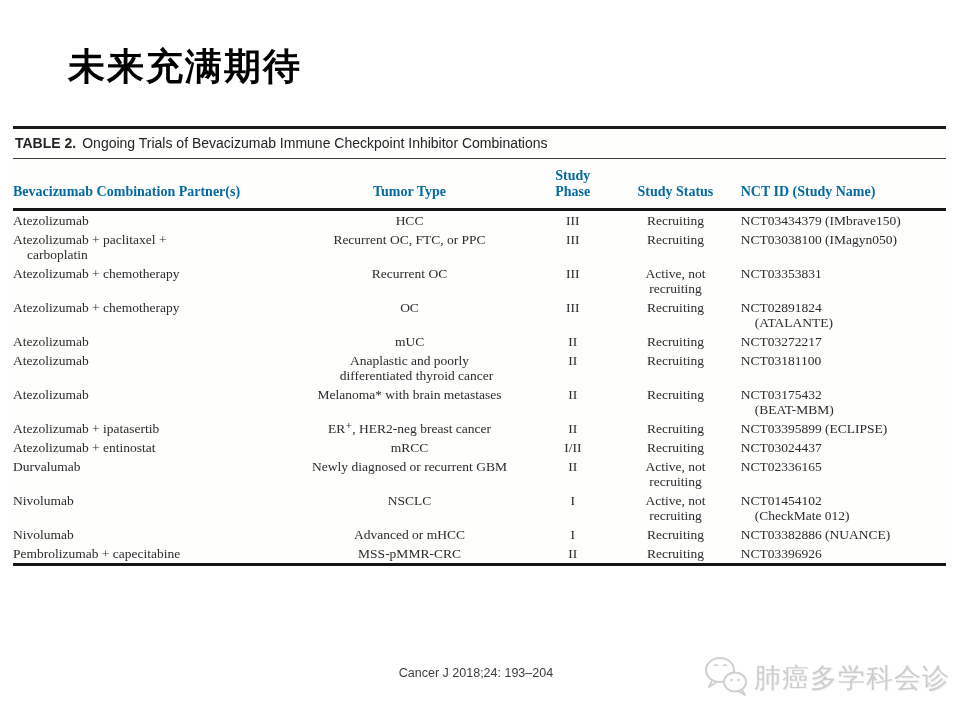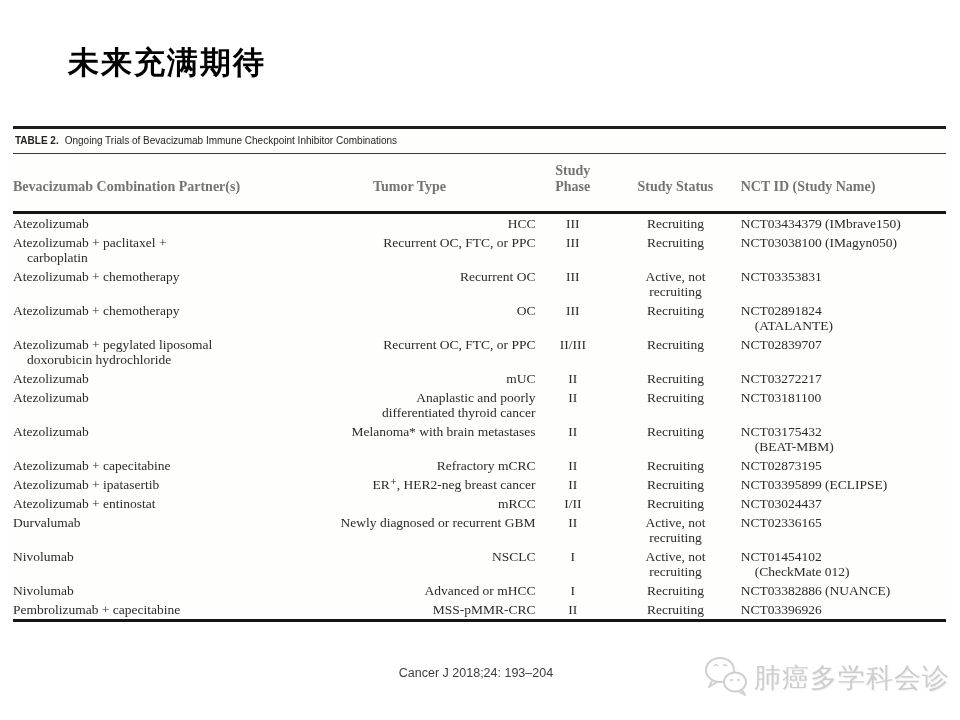--- a/index.html
+++ b/index.html
@@ -8,73 +8,73 @@
     position: relative;
     background: #ffffff;
     overflow: hidden;
     font-family: "Liberation Sans", "DejaVu Sans", sans-serif;
   }
 
   
   .slide-title {
     position: absolute;
     left: 68px; top: 42px;
-    font-size: 31px;
+    font-size: 37px;
     font-weight: 800;
     letter-spacing: 2px;
     color: #000000;
     font-family: "Liberation Sans", "DejaVu Sans", sans-serif;
   }
 
   
   .table-wrap {
     position: absolute;
     left: 13px; top: 126px;
     width: 933px;
     background: #fefefd;
     color: #2b2b2b;
   }
   .table-caption {
     border-top: 3px solid #1c1c1c;
     border-bottom: 1px solid #3c3c3c;
     padding: 6px 2px 7px 2px;
-    font-size: 10px;
+    font-size: 14px;
     color: #242424;
     font-family: "Liberation Sans", "DejaVu Sans", sans-serif;
   }
   .table-caption .cap-label { font-weight: bold; margin-right: 6px; }
 
   table.trials {
     width: 100%;
     border-collapse: collapse;
     table-layout: fixed;
     font-family: "Liberation Serif", "DejaVu Serif", serif;
     border-bottom: 3px solid #151515;
   }
   table.trials th {
     font-size: 14px;
     font-weight: bold;
-    color: #737373;
+    color: #0369a1;
     vertical-align: bottom;
-    padding: 9px 0 16px 0;
+    padding: 9px 0 8px 0;
     border-bottom: 3px solid #151515;
     line-height: 16px;
     white-space: pre-line;
   }
   table.trials td {
     font-size: 13.5px;
     line-height: 15px;
     vertical-align: top;
     padding: 2px 0;
     white-space: pre-line;
   }
   
   .hang { padding-left: 14px !important; text-indent: -14px; }
   .c-partner { width: 29%; text-align: left; margin-left: 36px; }
-  .c-tumor   { width: 27%; text-align: right; }
+  .c-tumor   { width: 27%; text-align: center; }
   .c-phase   { width: 8%;  text-align: center; }
   .c-status  { width: 14%; text-align: center; }
   .c-nct     { width: 22%; text-align: left; }
   th.c-partner { text-align: left; }
   th.c-tumor   { text-align: center; }
   th.c-nct     { text-align: left; }
 
   
   .citation {
     position: absolute;
@@ -150,28 +150,20 @@
 
         <tr>
           <td class="c-partner hang">Atezolizumab + chemotherapy</td>
           <td class="c-tumor hang">OC</td>
           <td class="c-phase">III</td>
           <td class="c-status">Recruiting</td>
           <td class="c-nct hang">NCT02891824
 (ATALANTE)</td>
         </tr>
 
-        <tr>
-          <td class="c-partner hang">Atezolizumab + pegylated liposomal
-doxorubicin hydrochloride</td>
-          <td class="c-tumor hang">Recurrent OC, FTC, or PPC</td>
-          <td class="c-phase">II/III</td>
-          <td class="c-status">Recruiting</td>
-          <td class="c-nct hang">NCT02839707</td>
-        </tr>
 
         <tr>
           <td class="c-partner hang">Atezolizumab</td>
           <td class="c-tumor hang">mUC</td>
           <td class="c-phase">II</td>
           <td class="c-status">Recruiting</td>
           <td class="c-nct hang">NCT03272217</td>
         </tr>
 
         <tr>
@@ -185,27 +177,20 @@
 
         <tr>
           <td class="c-partner hang">Atezolizumab</td>
           <td class="c-tumor hang">Melanoma* with brain metastases</td>
           <td class="c-phase">II</td>
           <td class="c-status">Recruiting</td>
           <td class="c-nct hang">NCT03175432
 (BEAT-MBM)</td>
         </tr>
 
-        <tr>
-          <td class="c-partner hang">Atezolizumab + capecitabine</td>
-          <td class="c-tumor hang">Refractory mCRC</td>
-          <td class="c-phase">II</td>
-          <td class="c-status">Recruiting</td>
-          <td class="c-nct hang">NCT02873195</td>
-        </tr>
 
         <tr>
           <td class="c-partner hang">Atezolizumab + ipatasertib</td>
           <td class="c-tumor hang">ER⁺, HER2-neg breast cancer</td>
           <td class="c-phase">II</td>
           <td class="c-status">Recruiting</td>
           <td class="c-nct hang">NCT03395899 (ECLIPSE)</td>
         </tr>
 
         <tr>

